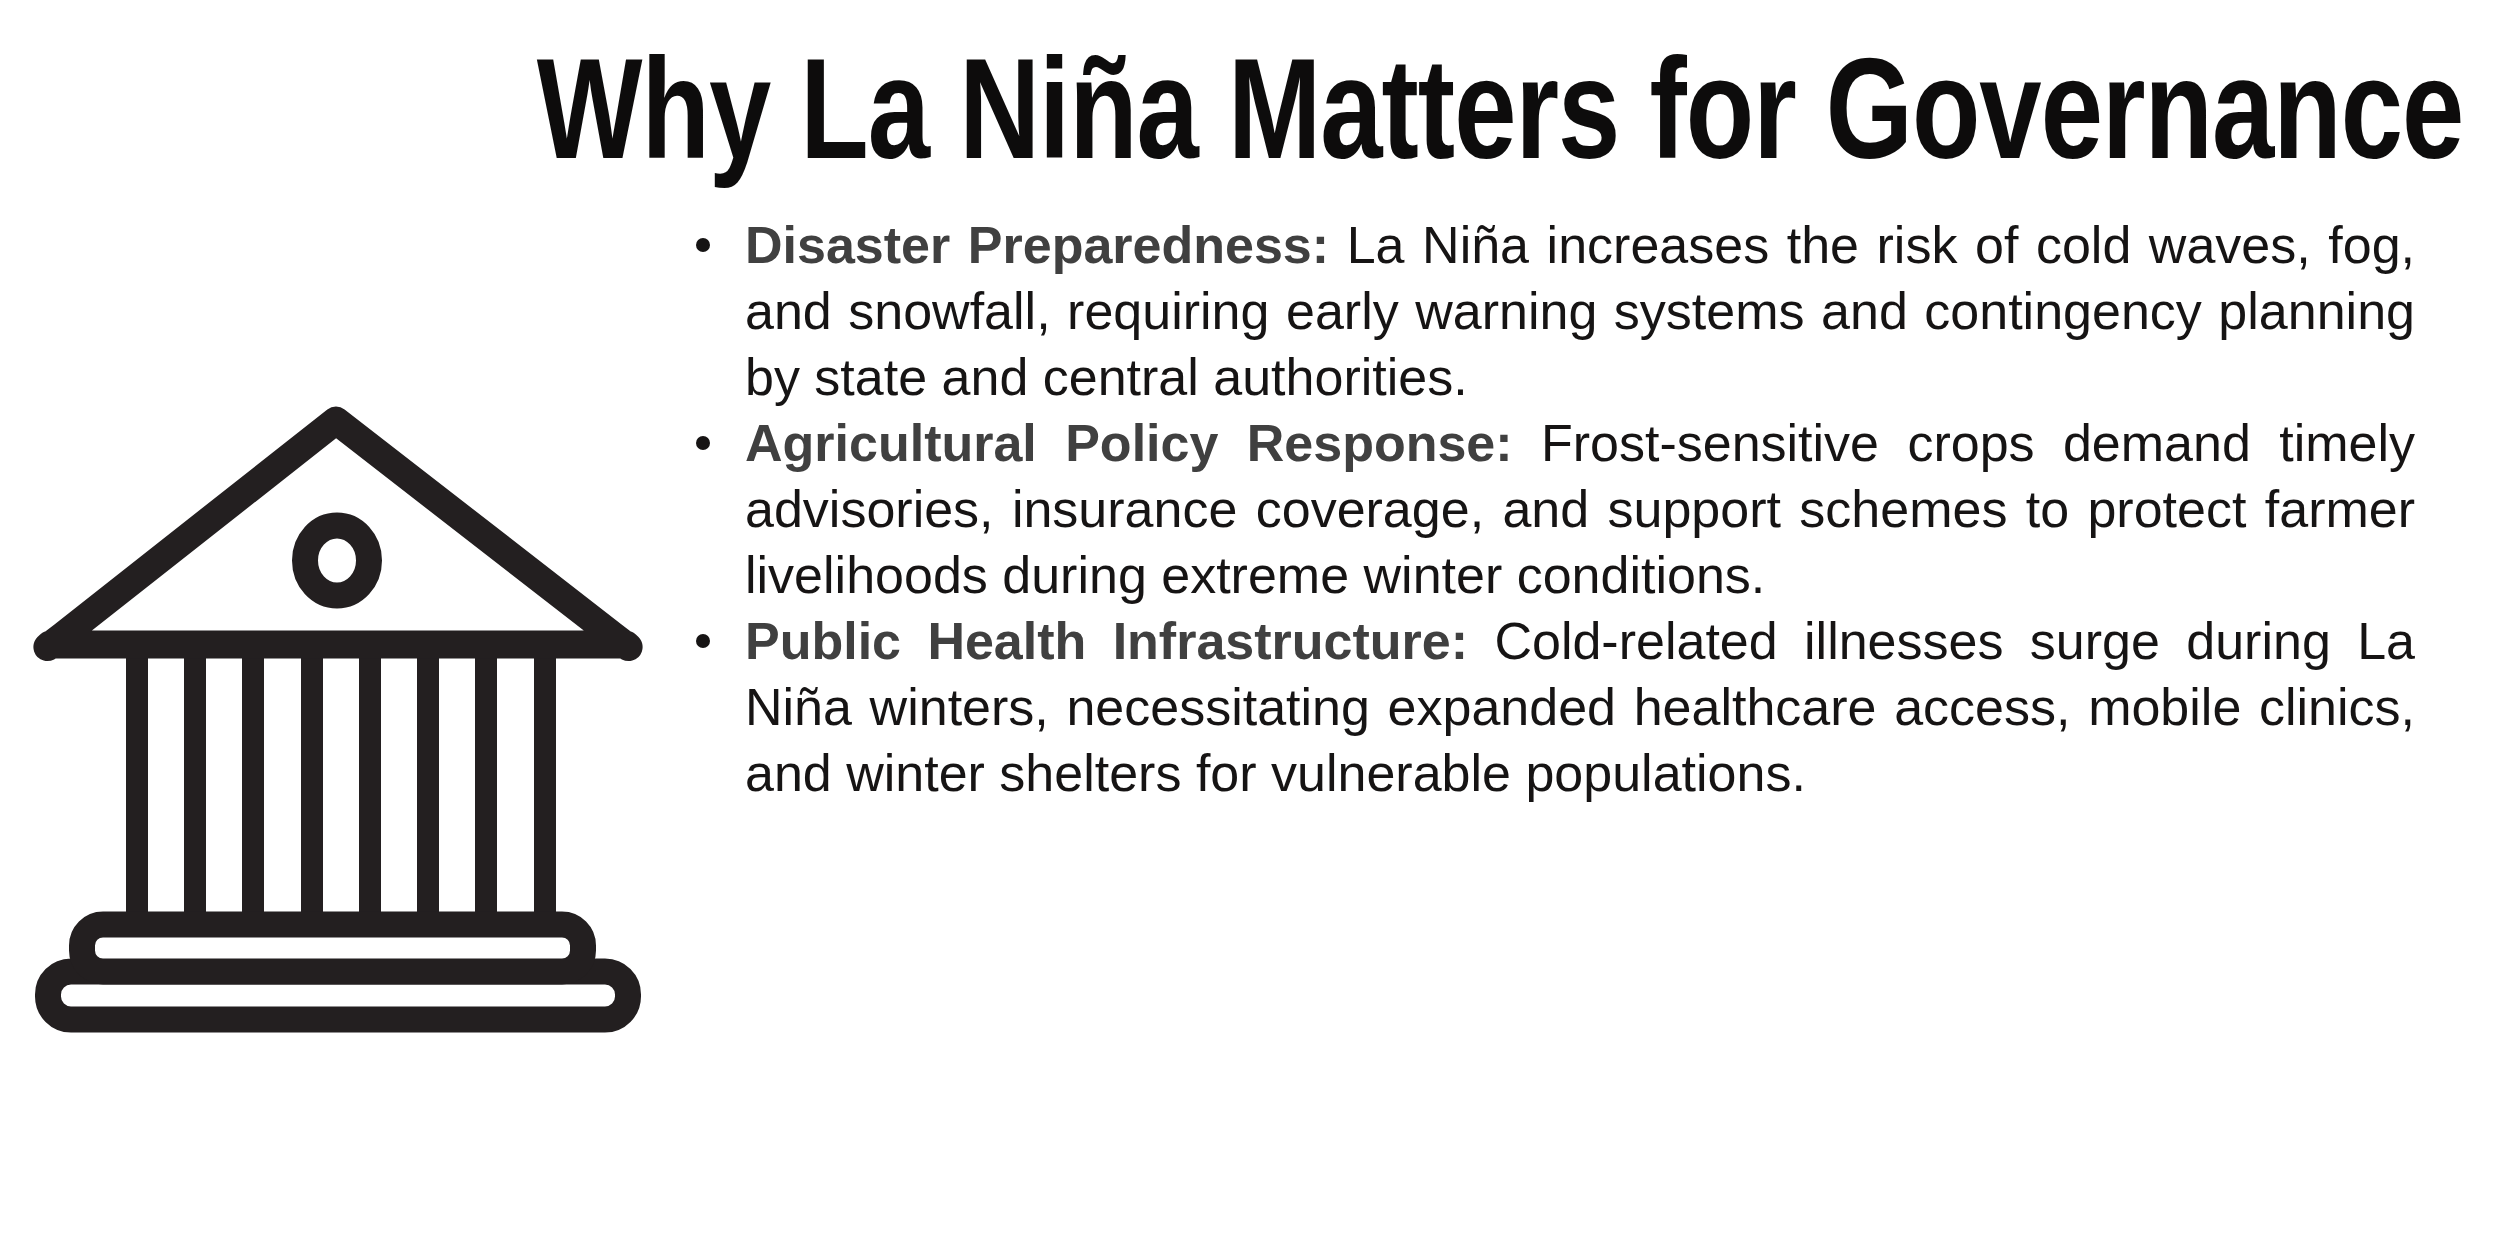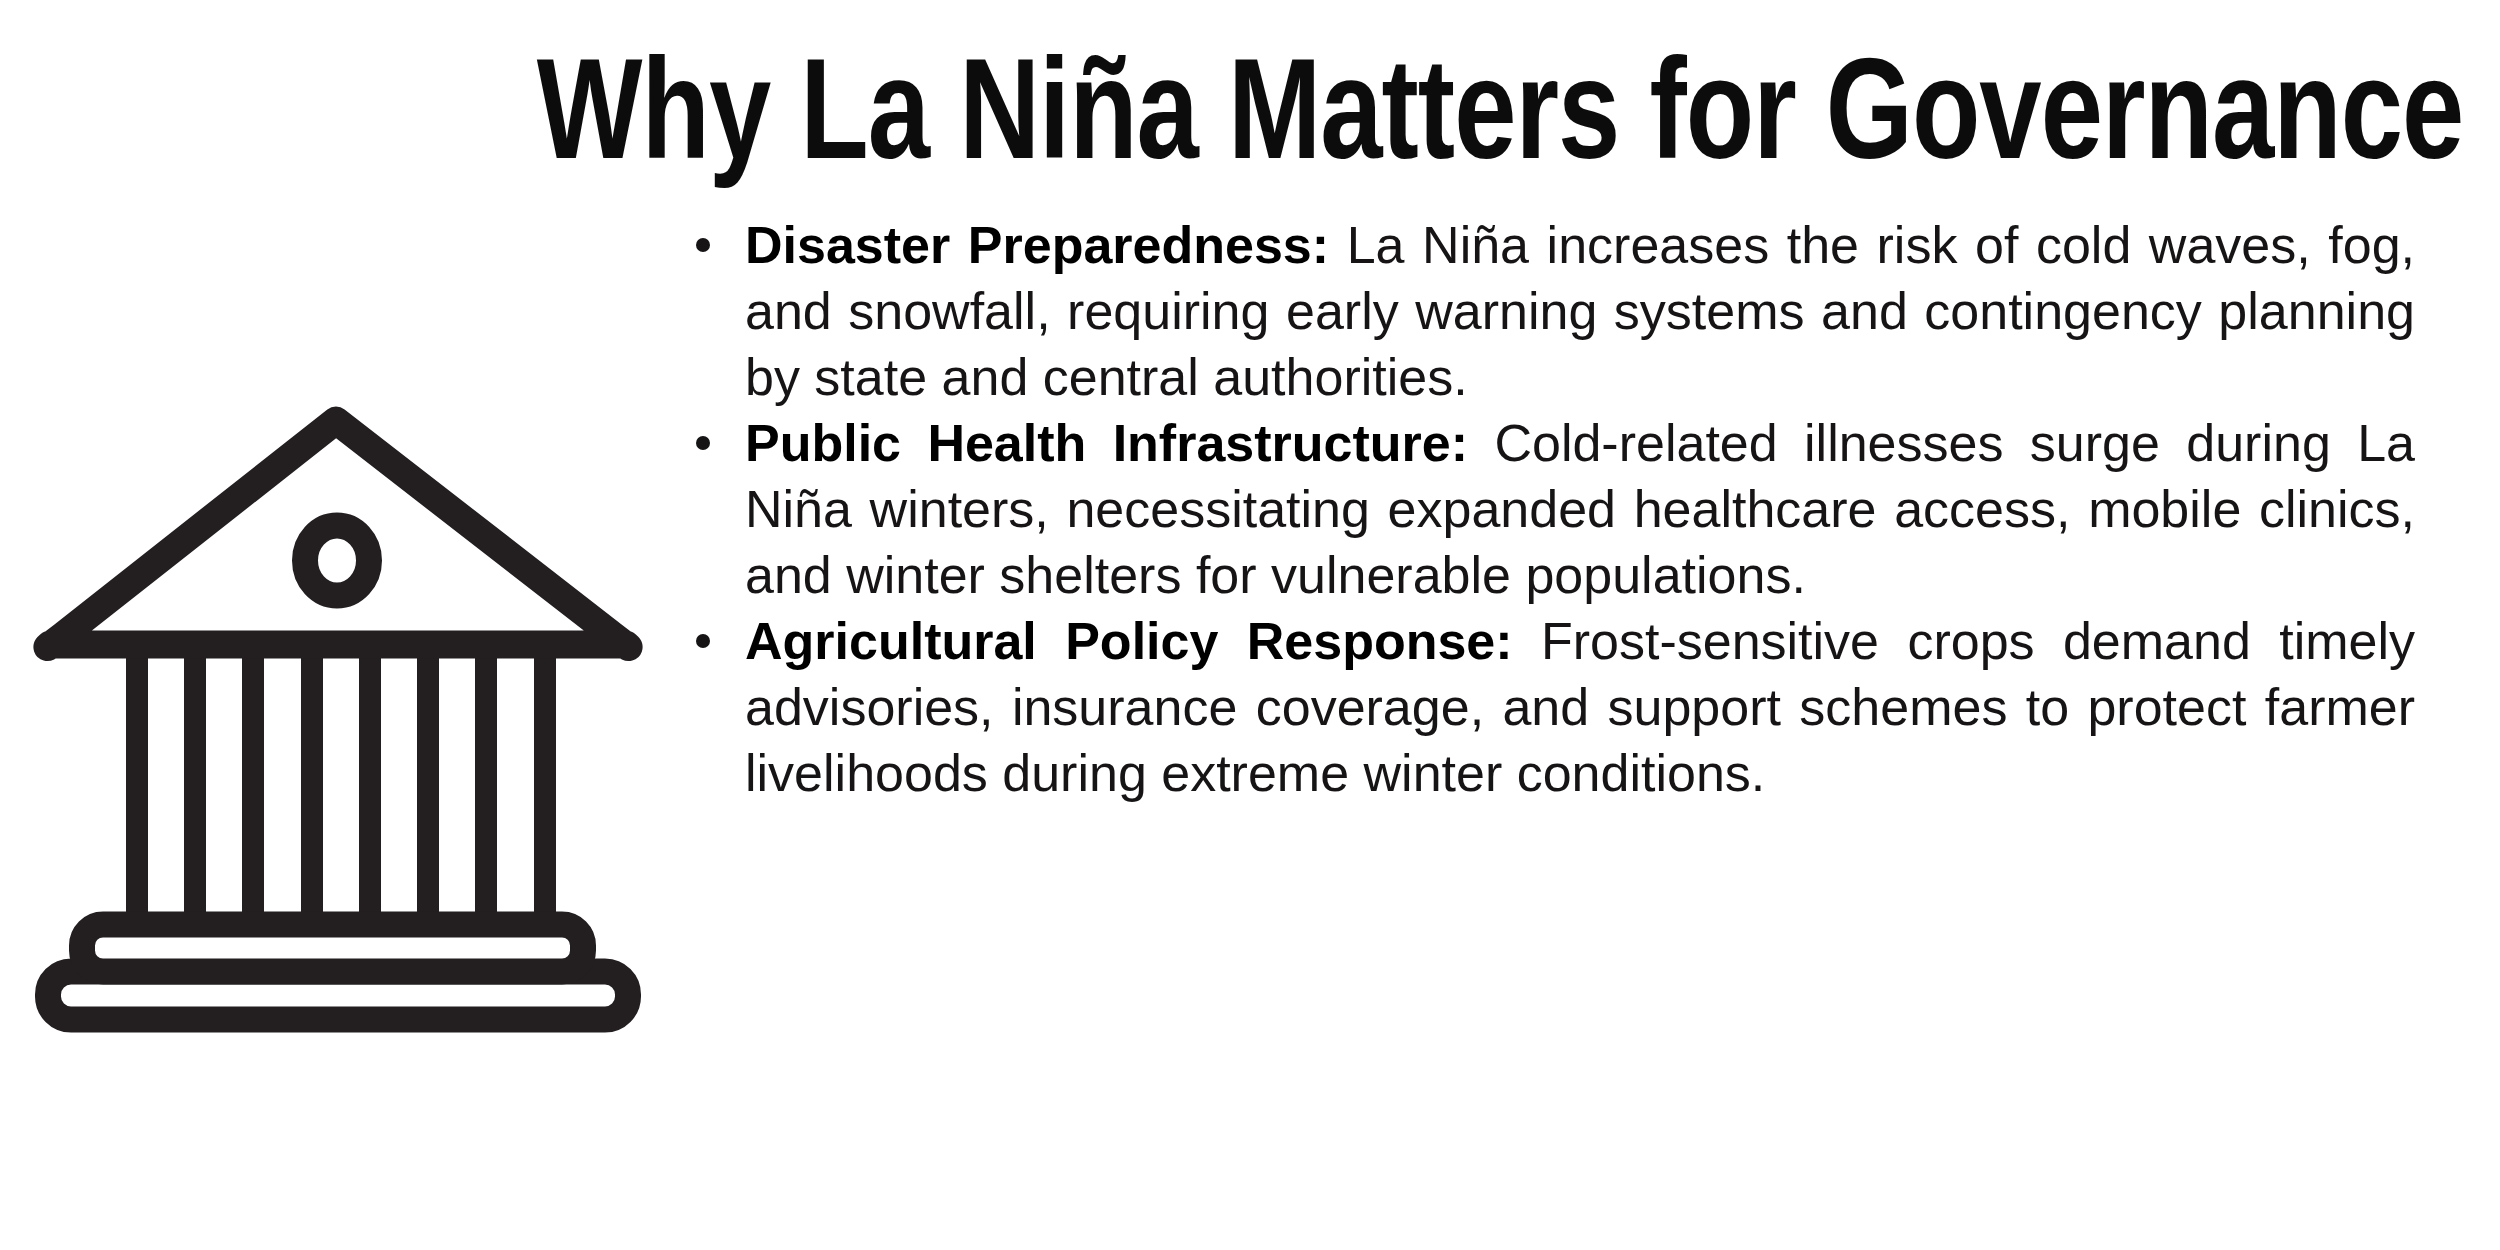--- a/index.html
+++ b/index.html
@@ -46,21 +46,21 @@
     color: #161414;
   }
   .points li::before {
     content: "";
     position: absolute;
     left: -49px; top: 26px;
     width: 14px; height: 14px;
     border-radius: 50%;
     background: #161414;
   }
-  .points .lead { font-weight: 700; color: #000000; }
+  .points .lead { font-weight: 700; color: #404040; }
 </style>
 </head>
 <body>
 
 <div>
 
   <h1 class="title">Why La Niña Matters for Governance</h1>
 
   <div class="icon-wrap">
     <svg viewBox="0 0 615 640" fill="none" stroke="#231f20" stroke-width="26">
@@ -86,22 +86,22 @@
       <ellipse cx="307" cy="165" rx="32" ry="35" fill="#ffffff"></ellipse>
     </svg>
   </div>
 
   <ul class="points">
     <li>
       <span class="lead">Disaster Preparedness:</span>
       <span class="rest">La Niña increases the risk of cold waves, fog, and snowfall, requiring early warning systems and contingency planning by state and central authorities.</span>
     </li>
     <li>
+      <span class="lead">Agricultural Policy Response:</span>
+      <span class="rest">Frost-sensitive crops demand timely advisories, insurance coverage, and support schemes to protect farmer livelihoods during extreme winter conditions.</span>
+    </li>
+    <li>
       <span class="lead">Public Health Infrastructure:</span>
       <span class="rest">Cold-related illnesses surge during La Niña winters, necessitating expanded healthcare access, mobile clinics, and winter shelters for vulnerable populations.</span>
-    </li>
-    <li>
-      <span class="lead">Agricultural Policy Response:</span>
-      <span class="rest">Frost-sensitive crops demand timely advisories, insurance coverage, and support schemes to protect farmer livelihoods during extreme winter conditions.</span>
     </li>
   </ul>
 
 </div>
 
 </body></html>

